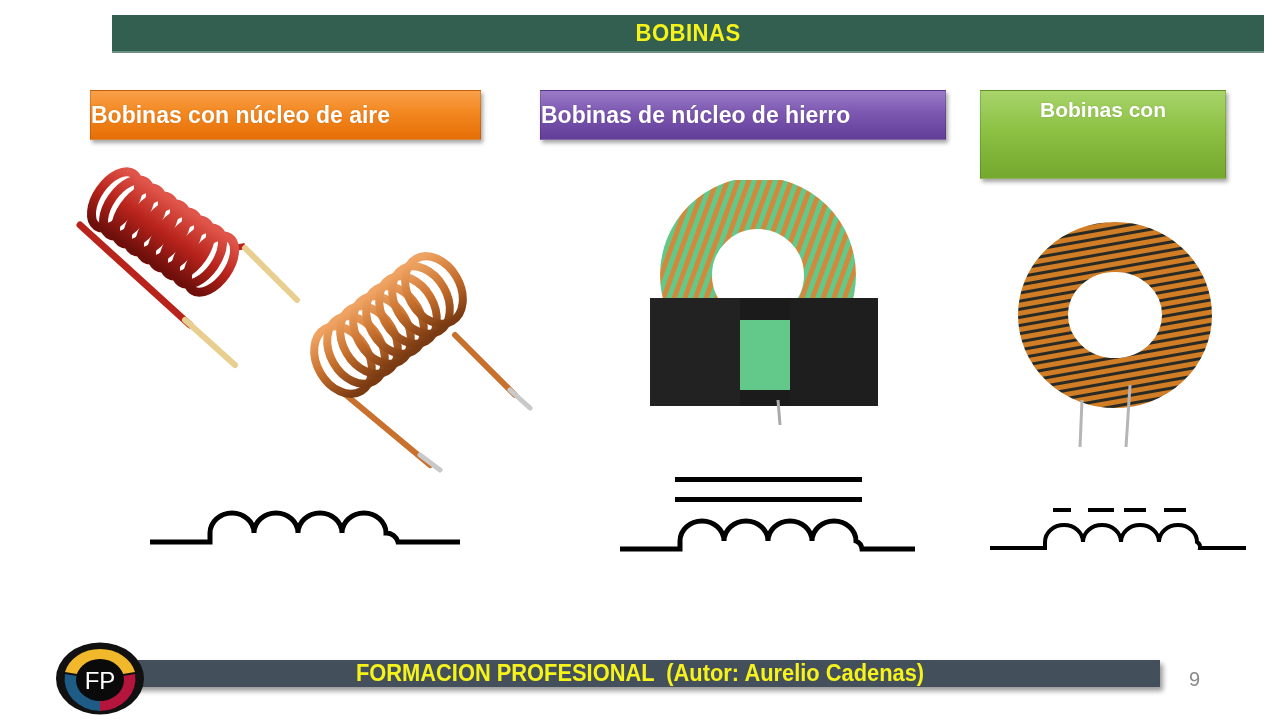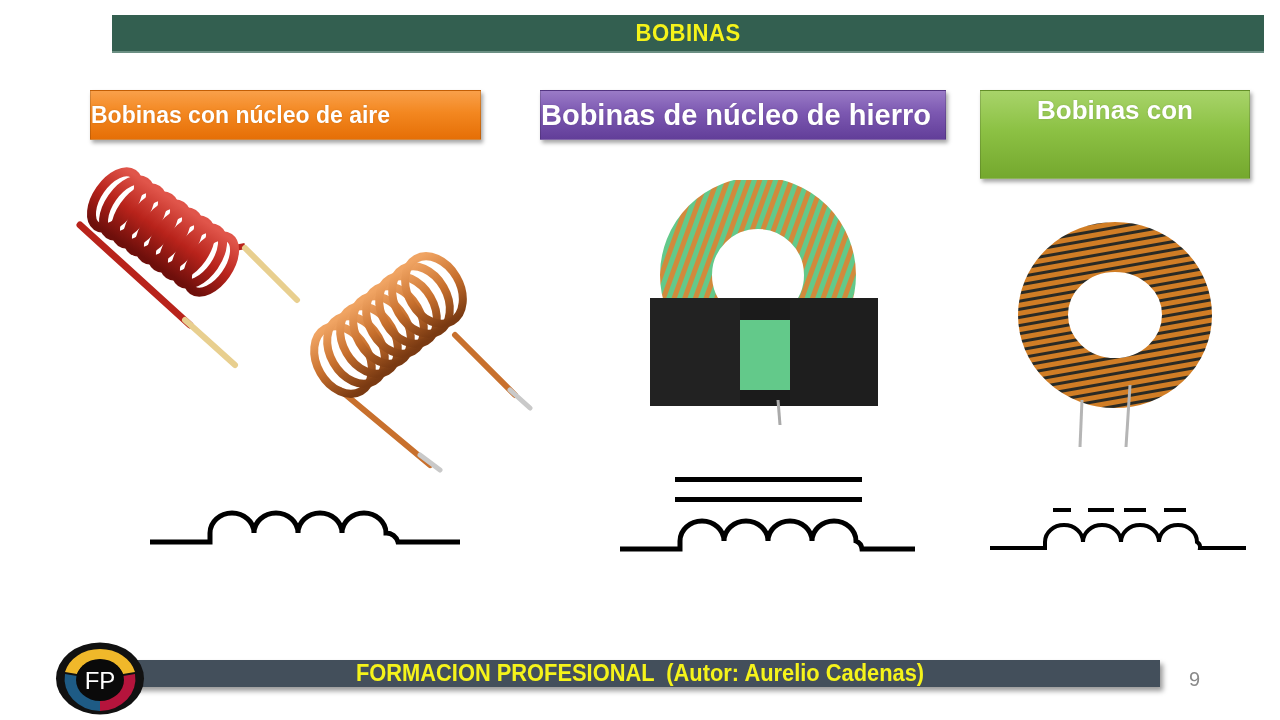--- a/index.html
+++ b/index.html
@@ -1,22 +1,22 @@
 <!DOCTYPE html>
 <html><head>
 <meta charset="utf-8">
 <style>
   html, body { margin:0; padding:0; }
   body { width:1280px; height:720px; background:#ffffff; position:relative; overflow:hidden; font-family:"DejaVu Sans", "Liberation Sans", sans-serif; }
   .title-bar { position:absolute; left:64px; top:15px; width:1152px; height:38px; background:#335f50; border-bottom:2px solid #6b8f83; box-sizing:border-box; display:flex; align-items:center; justify-content:center;margin-left:48px; }
   .title-bar span { color:#f5f31a; font-family:"Liberation Sans", sans-serif; font-weight:bold; font-size:24px; letter-spacing:0.5px; transform:scaleX(0.92); }
   .label { position:absolute; box-sizing:border-box; color:#ffffff; font-weight:bold; font-family:Liberation Sans, sans-serif; display:flex; align-items:center; text-align:center; box-shadow:2px 3px 4px rgba(0,0,0,0.35); border:1px solid rgba(0,0,0,0.15); }
   .label.orange { left:90px; top:90px; width:391px; height:50px; background:linear-gradient(#f9a04a 0%, #f38720 45%, #e66f06 100%); font-size:23px; }
-  .label.purple { left:540px; top:90px; width:406px; height:50px; background:linear-gradient(#9a7bc7 0%, #7c58b1 45%, #623e99 100%); font-size:29px; }
-  .label.green { left:980px; top:90px; width:270px; height:89px; background:linear-gradient(#a8d46a 0%, #8cc144 45%, #74a82e 100%); font-size:26px; line-height:38px; flex-direction:column; }
+  .label.purple { left:540px; top:90px; width:406px; height:50px; background:linear-gradient(#9a7bc7 0%, #7c58b1 45%, #623e99 100%); font-size:23px; }
+  .label.green { left:980px; top:90px; width:246px; height:89px; background:linear-gradient(#a8d46a 0%, #8cc144 45%, #74a82e 100%); font-size:21px; line-height:38px; flex-direction:column; }
   .label span { text-shadow:0 0 2px rgba(0,0,0,0.15); }
   .photo { position:absolute; }
   .symbol { position:absolute; }
   .footer-bar { position:absolute; left:120px; top:660px; width:1040px; height:27px; background:#434f5b; box-shadow:3px 4px 5px rgba(0,0,0,0.4); display:flex; align-items:center; justify-content:center; }
   .footer-bar span { color:#f5f31a; font-family:"Liberation Sans", sans-serif; font-weight:bold; font-size:23px; transform:scaleX(0.95); white-space:pre; }
   .logo { position:absolute; left:55px; top:642px; width:90px; height:73px; }
   .page-num { position:absolute; left:1189px; top:668px; font-size:20px; color:#8a8a8a; font-family:"Liberation Sans", sans-serif; }
 </style>
 </head>
 <body>

